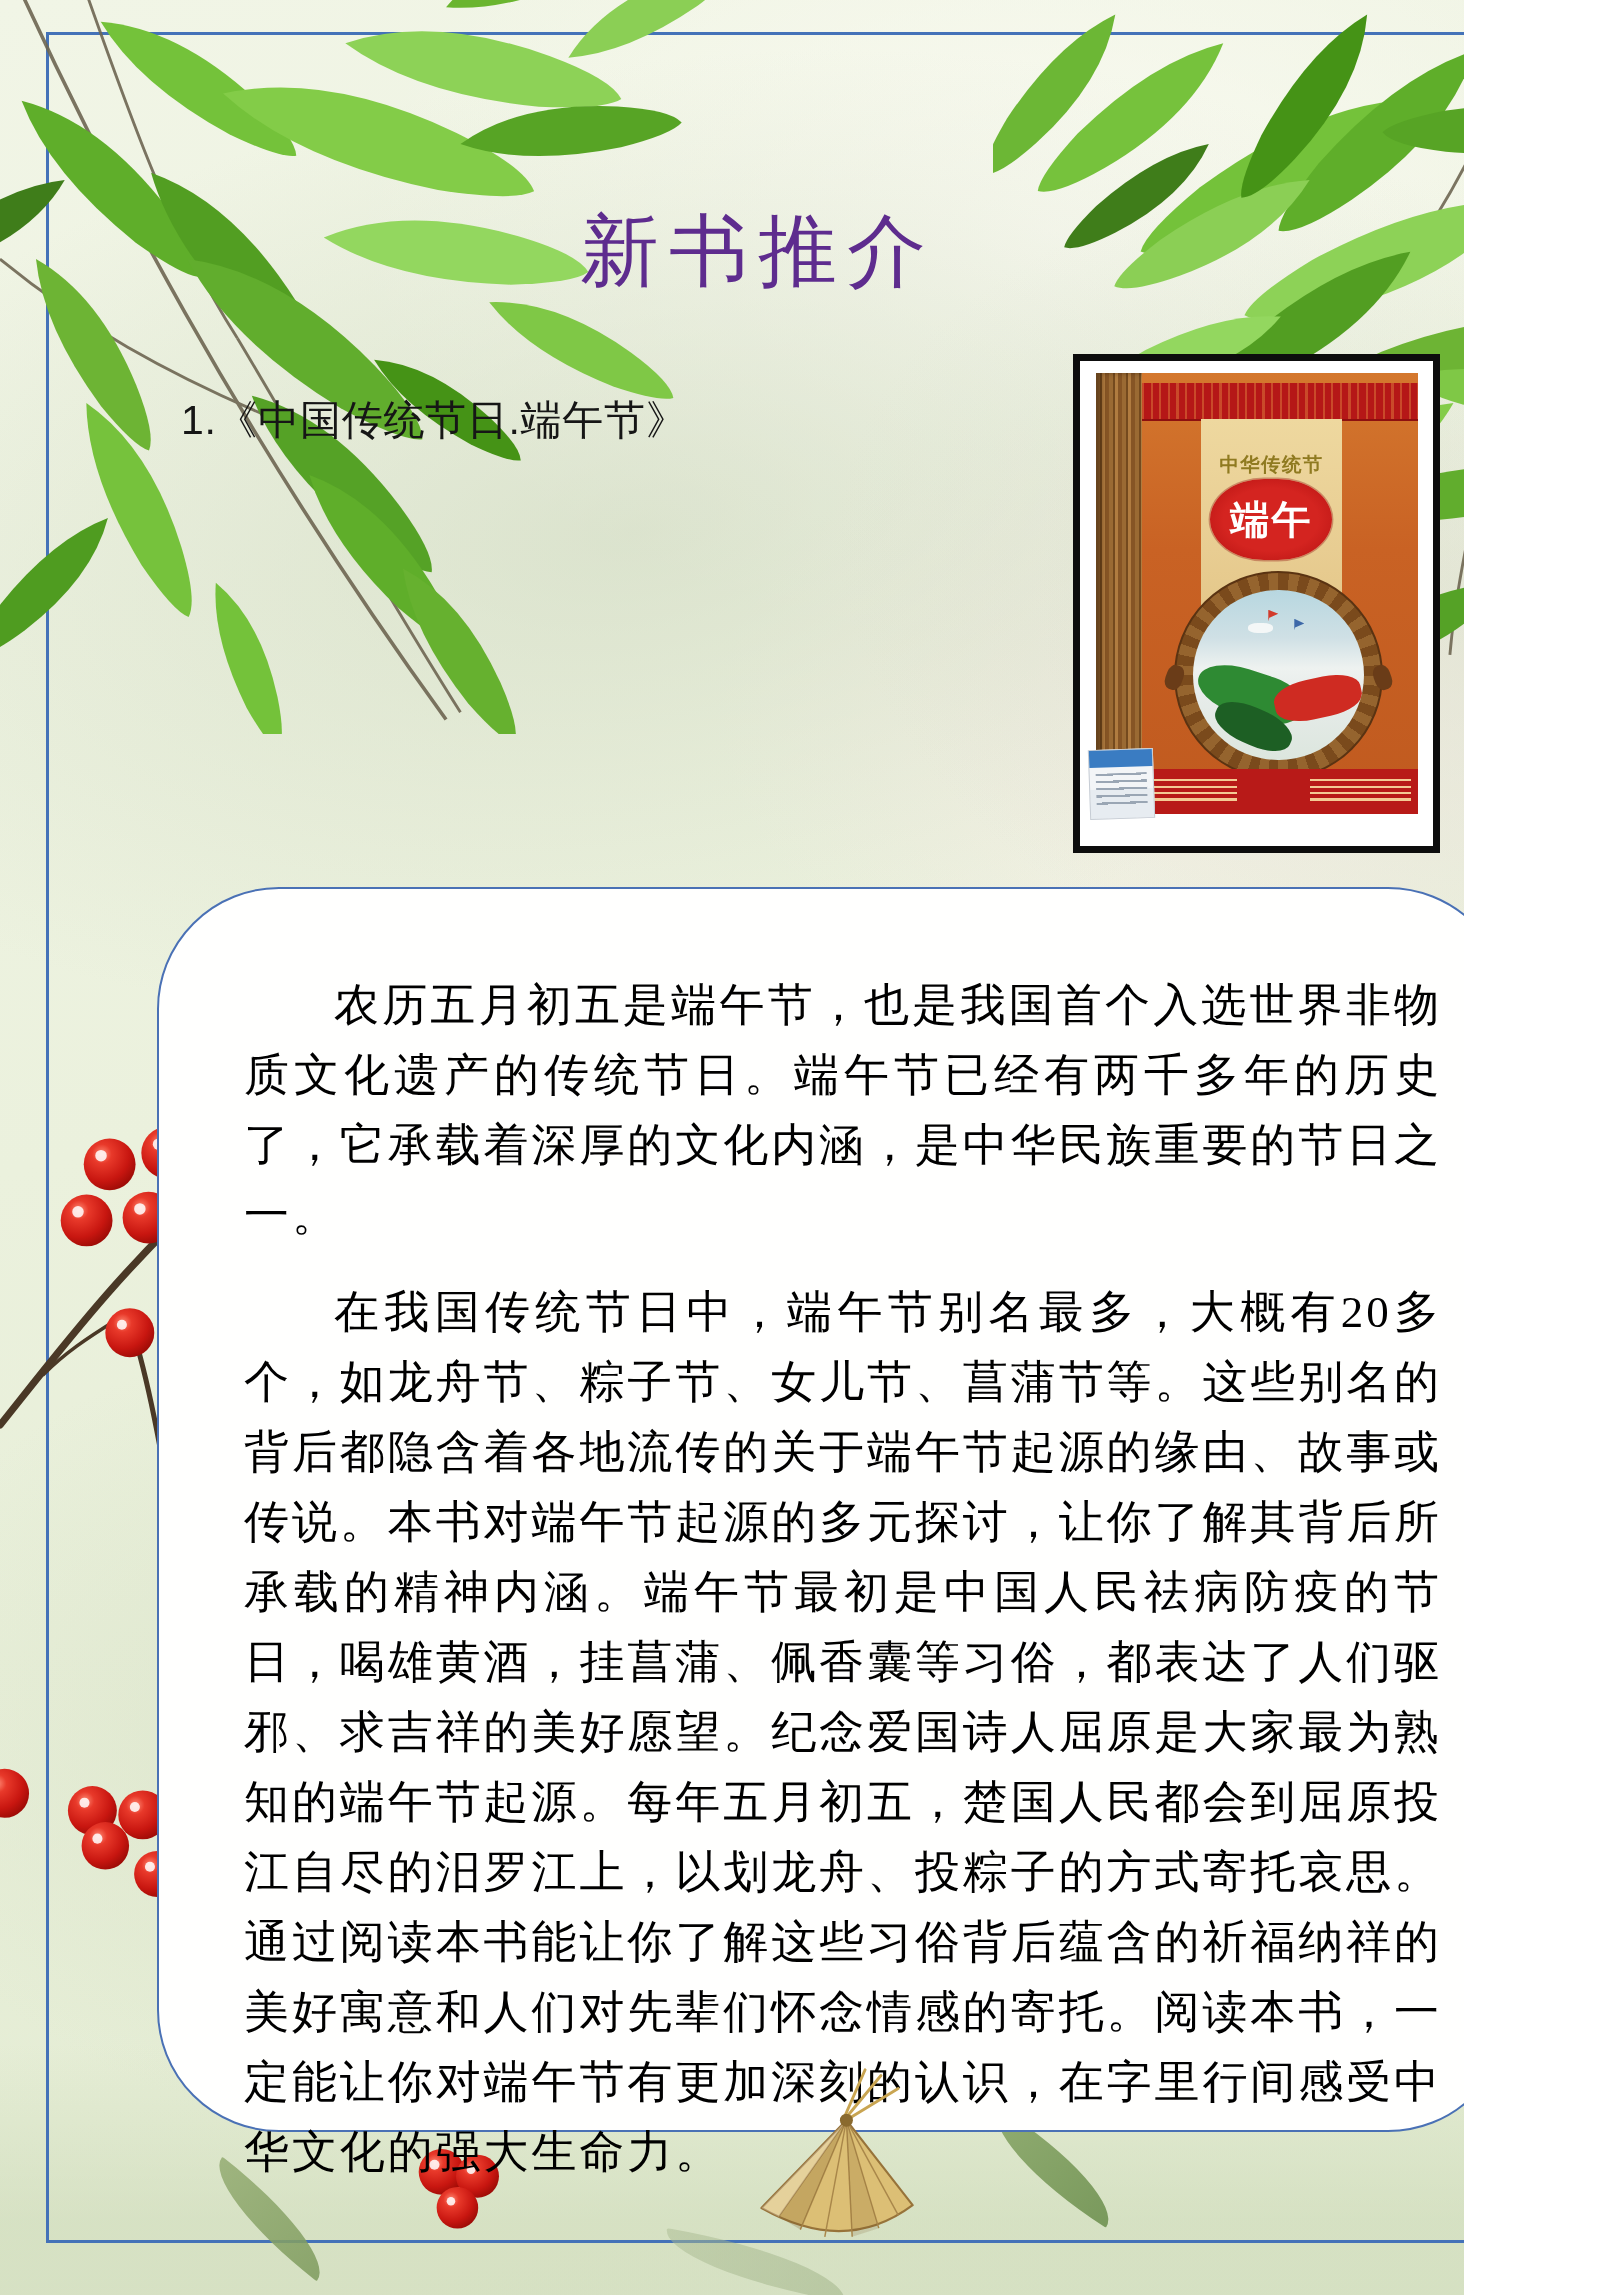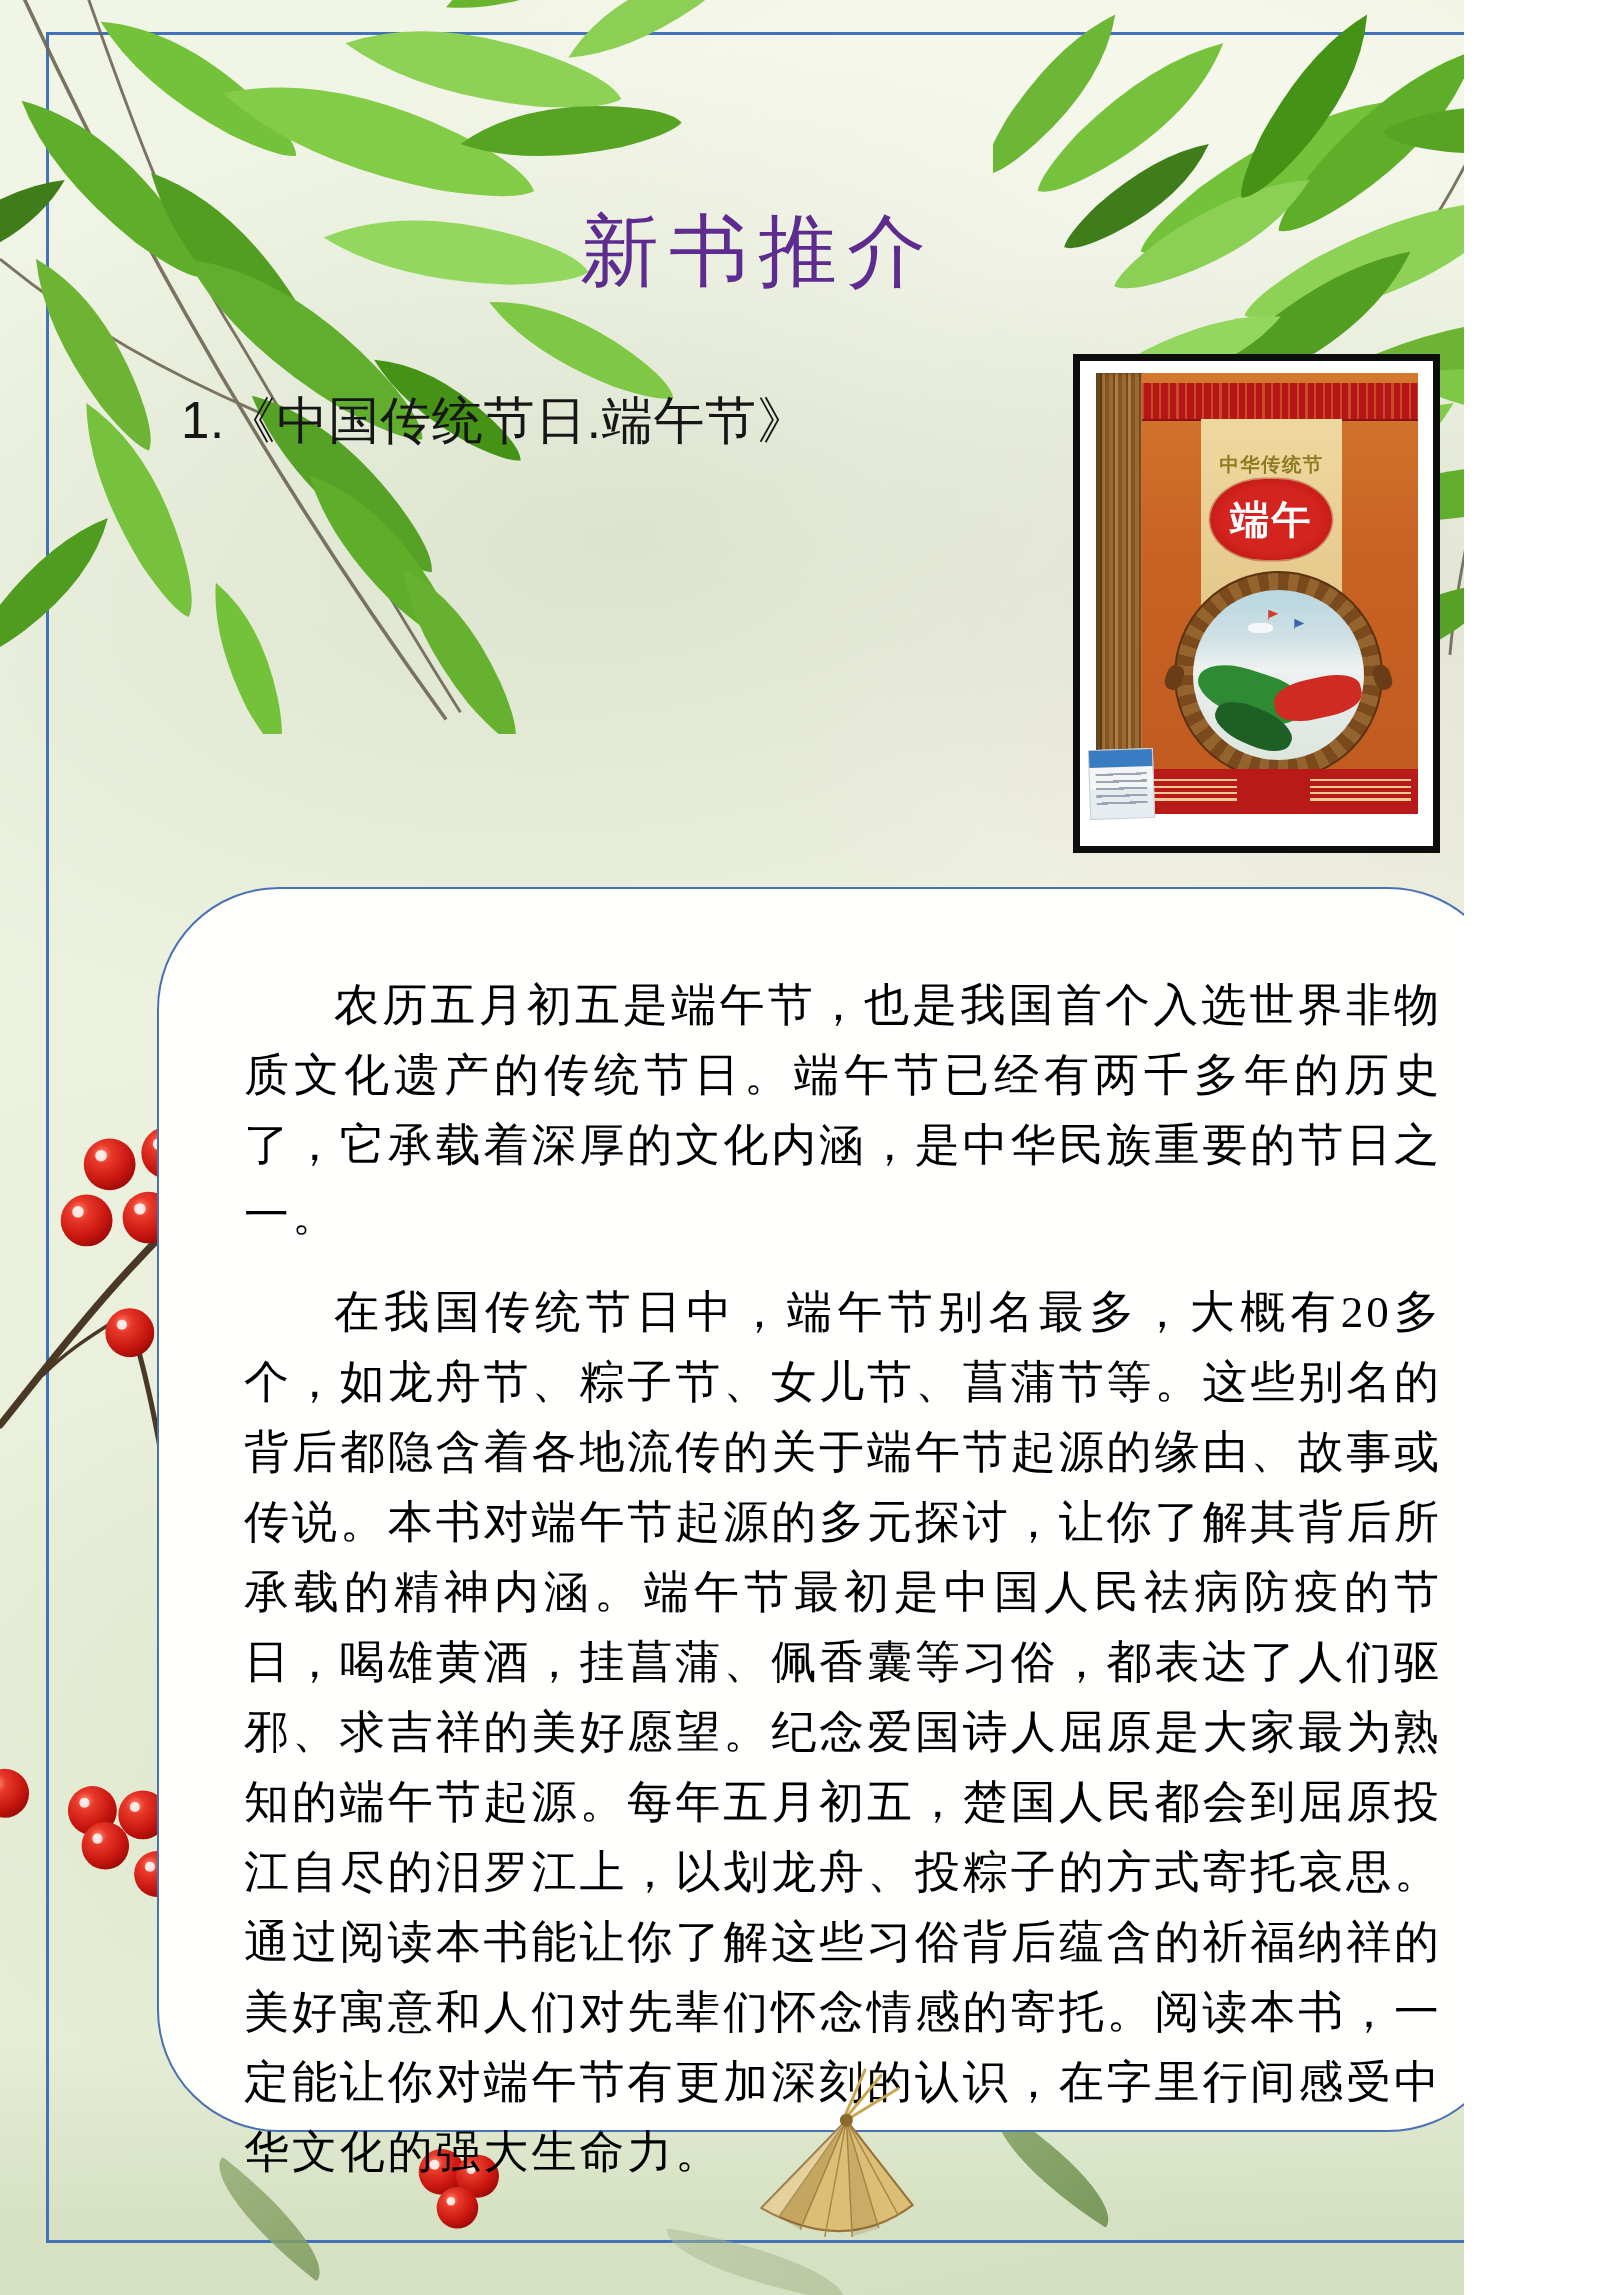--- a/index.html
+++ b/index.html
@@ -39,21 +39,21 @@
     border:3.6px solid var(--page-border-blue);z-index:1;box-sizing:border-box;}
   
   .decor{position:absolute;z-index:2;pointer-events:none;}
   
   .title{position:absolute;left:0;right:0;top:203px;margin:0;z-index:3;
     text-align:center;transform:translateX(26px);
     font-family:var(--f-serif);font-weight:400;
     font-size:79px;line-height:1.25;letter-spacing:10px;color:var(--title-purple);}
   
   .book-info{position:absolute;left:181px;top:394px;z-index:3;
-    font-family:var(--f-sans);font-size:51px;line-height:53px;letter-spacing:0.7px;color:#161616;}
+    font-family:var(--f-sans);font-size:41px;line-height:53px;letter-spacing:0.7px;color:#161616;}
   
   .photo{position:absolute;left:1073px;top:354px;width:367px;height:499px;z-index:3;
     background:#fff;border:7.2px solid #0d0d0d;box-sizing:border-box;}
   .book{position:absolute;left:16px;top:11.5px;width:322px;height:441px;}
   .spine{position:absolute;left:0;top:0;width:46px;height:100%;
     background:repeating-linear-gradient(90deg,#9a6a33 0 3.6px,#744a1e 3.6px 6.5px,#b07c40 6.5px 9.4px,#865525 9.4px 13px);
     box-shadow:inset 5.8px 0 5.8px rgba(40,20,5,.45);}
   .cover{position:absolute;left:46px;top:0;right:0;bottom:0;
     background:linear-gradient(180deg,#d4782e 0%, var(--cover-orange) 40%, #c05a1f 100%);}
   .band-top{position:absolute;left:0;top:10px;height:36px;width:100%;

